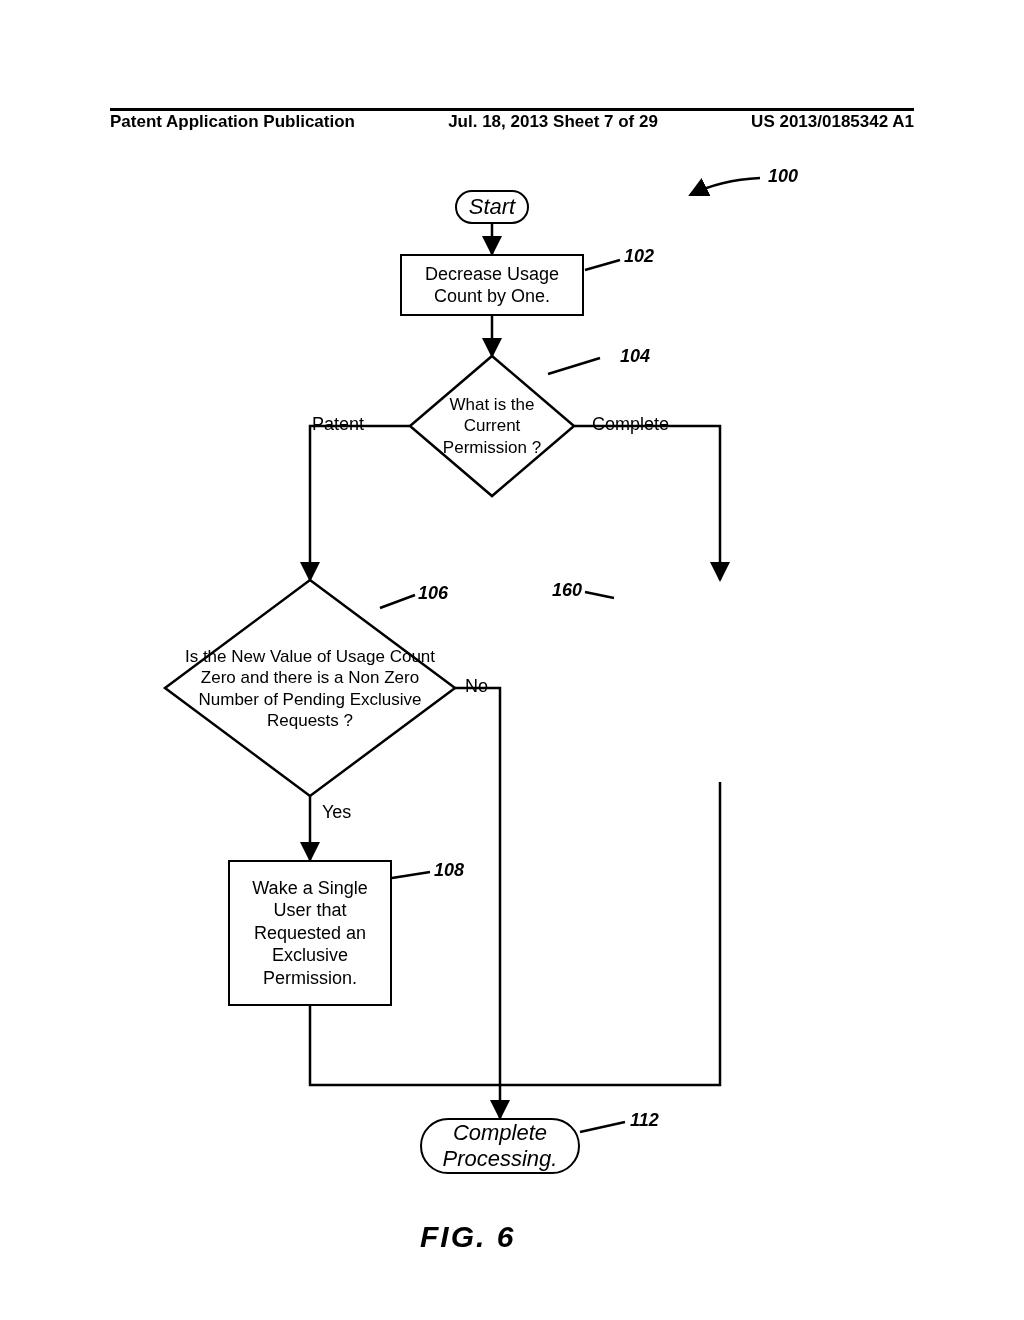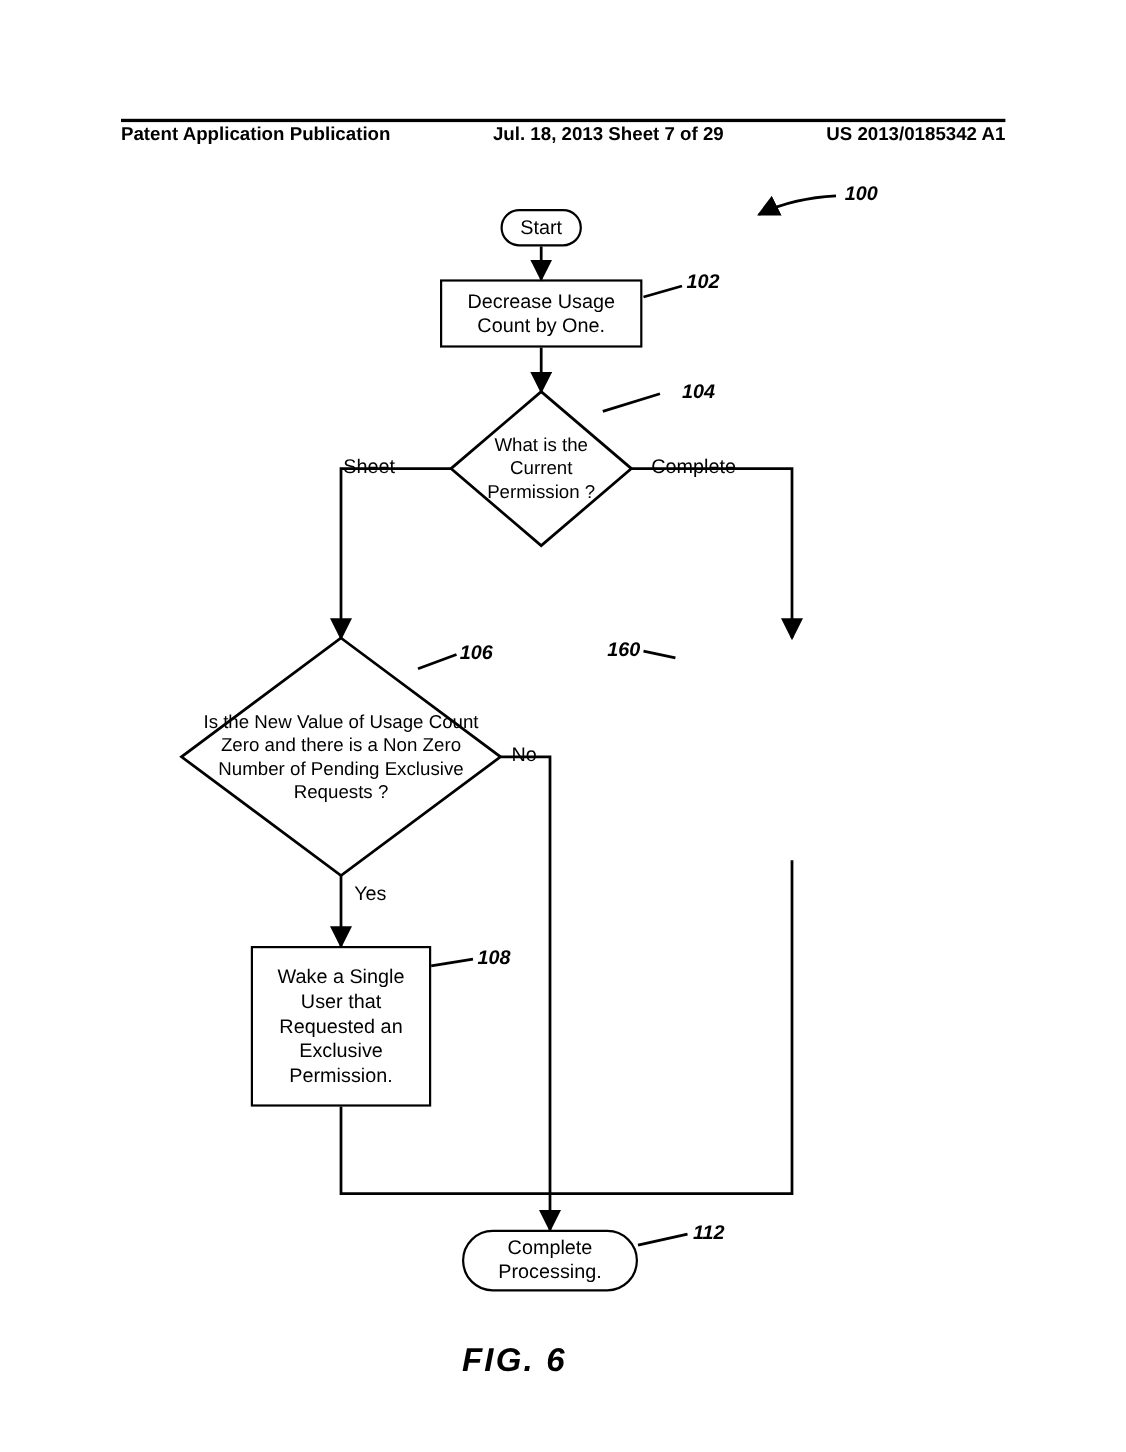--- a/index.html
+++ b/index.html
@@ -36,25 +36,26 @@
     left: 0;
     width: 904px;
     height: 1120px;
   }
   
   .terminal {
     position: absolute;
     border: 2.5px solid #000;
     border-radius: 999px;
     text-align: center;
-    font-size: 18px;
+    font-size: 22px;
     display: flex;
     align-items: center;
     justify-content: center;
     padding: 2px 16px;
+    font-style: italic;
   }
   .process {
     position: absolute;
     border: 2.5px solid #000;
     text-align: center;
     font-size: 18px;
     display: flex;
     align-items: center;
     justify-content: center;
     padding: 6px;
@@ -164,21 +165,21 @@
 
   <div class="process" style="left:400px; top:94px; width:184px; height:62px;">
     <span>Decrease Usage Count by One.</span>
   </div>
   <div class="label" style="left:624px; top:86px;">102</div>
 
   <div class="decision-wrap" style="left:410px; top:196px; width:164px; height:140px;">
     <div class="decision-text" style="font-size:17px;">What is the Current Permission ?</div>
   </div>
   <div class="label" style="left:620px; top:186px;">104</div>
-  <div class="edge-label" style="left:312px; top:254px;">Sheet</div>
+  <div class="edge-label" style="left:312px; top:254px;">Patent</div>
   <div class="edge-label" style="left:592px; top:254px;">Complete</div>
 
   <div class="decision-wrap" style="left:165px; top:420px; width:290px; height:216px;">
     <div class="decision-text" style="font-size:17px; width:95%;">Is the New Value of Usage Count Zero and there is a Non Zero Number of Pending Exclusive Requests ?</div>
   </div>
   <div class="label" style="left:418px; top:423px;">106</div>
   <div class="edge-label" style="left:465px; top:516px;">No</div>
   <div class="edge-label" style="left:322px; top:642px;">Yes</div>
 
   <div class="label" style="left:552px; top:420px;">160</div>

